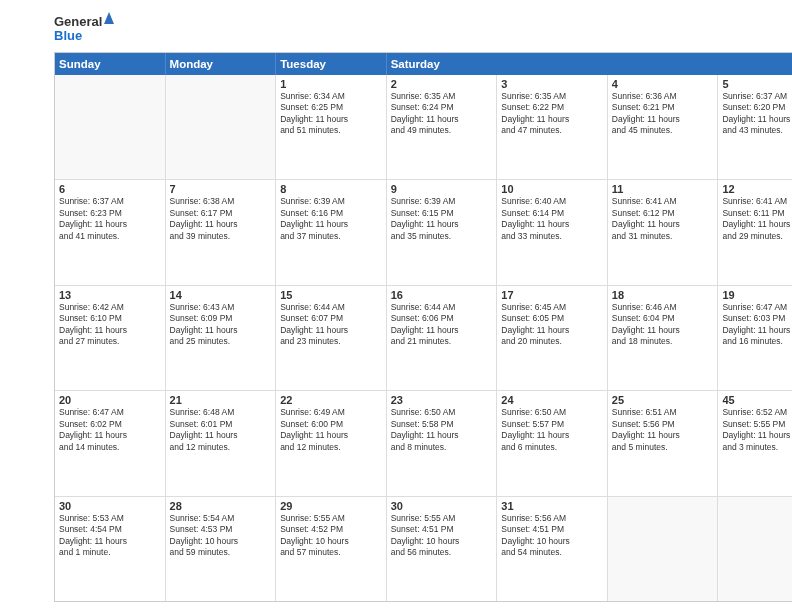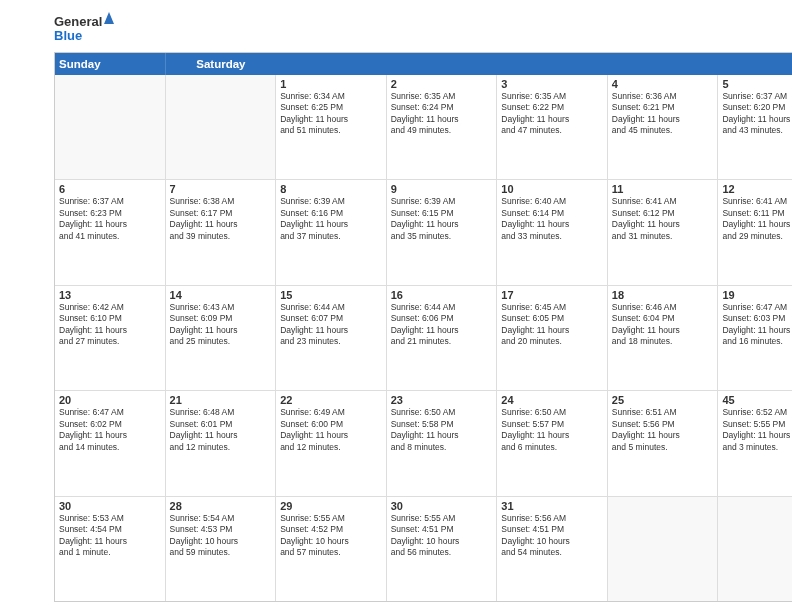--- a/index.html
+++ b/index.html
@@ -55,21 +55,21 @@
       background: #2c6fbc;
     }
     .cal-header-cell {
       color: #fff;
       font-size: 11.5px;
       font-weight: bold;
       padding: 5px 4px;
       text-align: left;
       border-right: 1px solid #4a87cc;
     }
-    .cal-header-cell:last-child { border-right: none; text-align: center; }
+    .cal-header-cell:last-child { border-right: none; }
     .cal-body {
       flex: 1;
       display: flex;
       flex-direction: column;
     }
     .cal-row {
       display: grid;
       grid-template-columns: repeat(7, 1fr);
       flex: 1;
       border-bottom: 1px solid #ddd;
@@ -110,20 +110,22 @@
   </div>
     <div class="title-block">
       <div class="month-title"></div>
       <div class="location"></div>
     </div>
   </div>
 
   <div class="calendar">
     <div class="cal-header">
     <div class="cal-header-cell">Sunday</div>
+        <div class="cal-header-cell">Monday</div>
+        <div class="cal-header-cell">Tuesday</div>
         <div class="cal-header-cell">Saturday</div>
       </div>
     <div class="cal-body">
     <div class="cal-row">
           <div class="cal-cell empty"></div>
           <div class="cal-cell empty"></div>
           <div class="cal-cell">
             <div class="day-num">1</div>
             <div class="cell-line">Sunrise: 6:34 AM</div>
             <div class="cell-line">Sunset: 6:25 PM</div>

